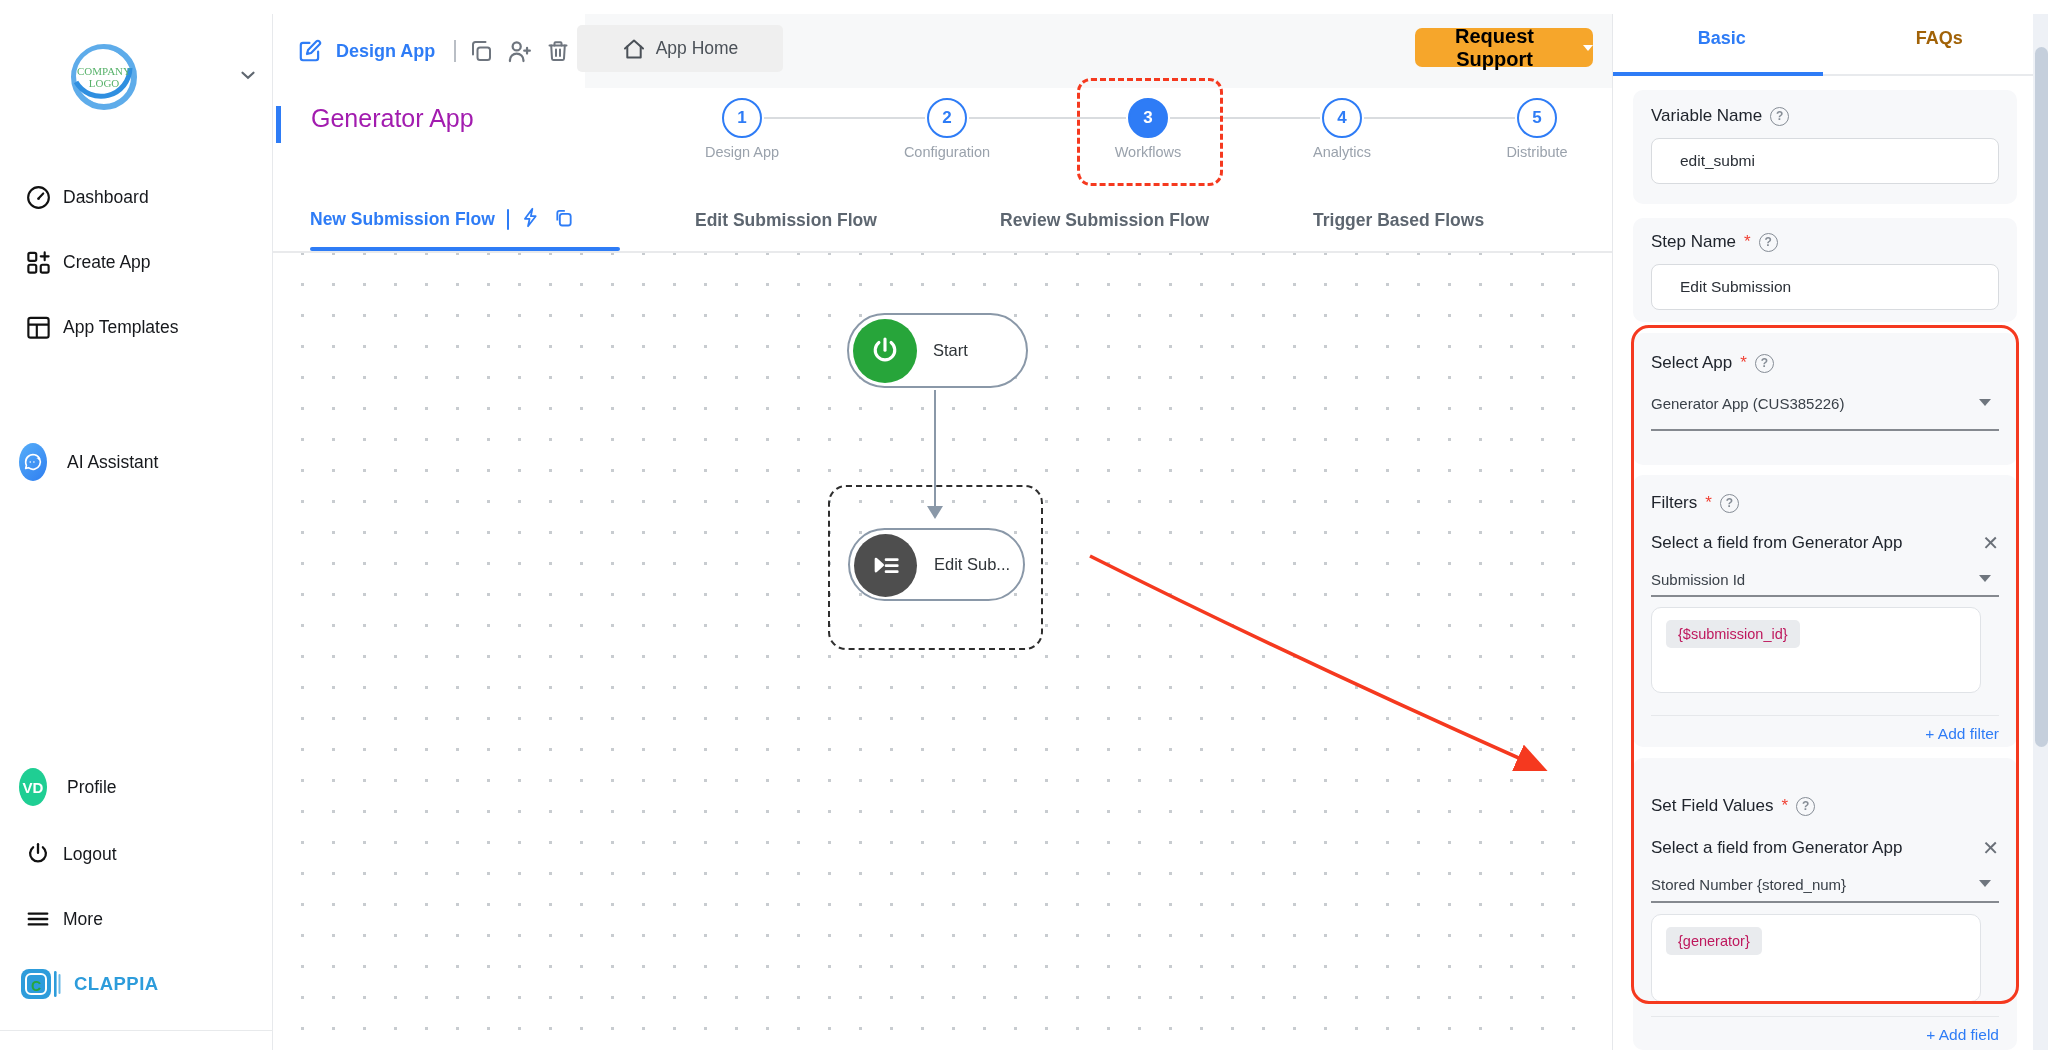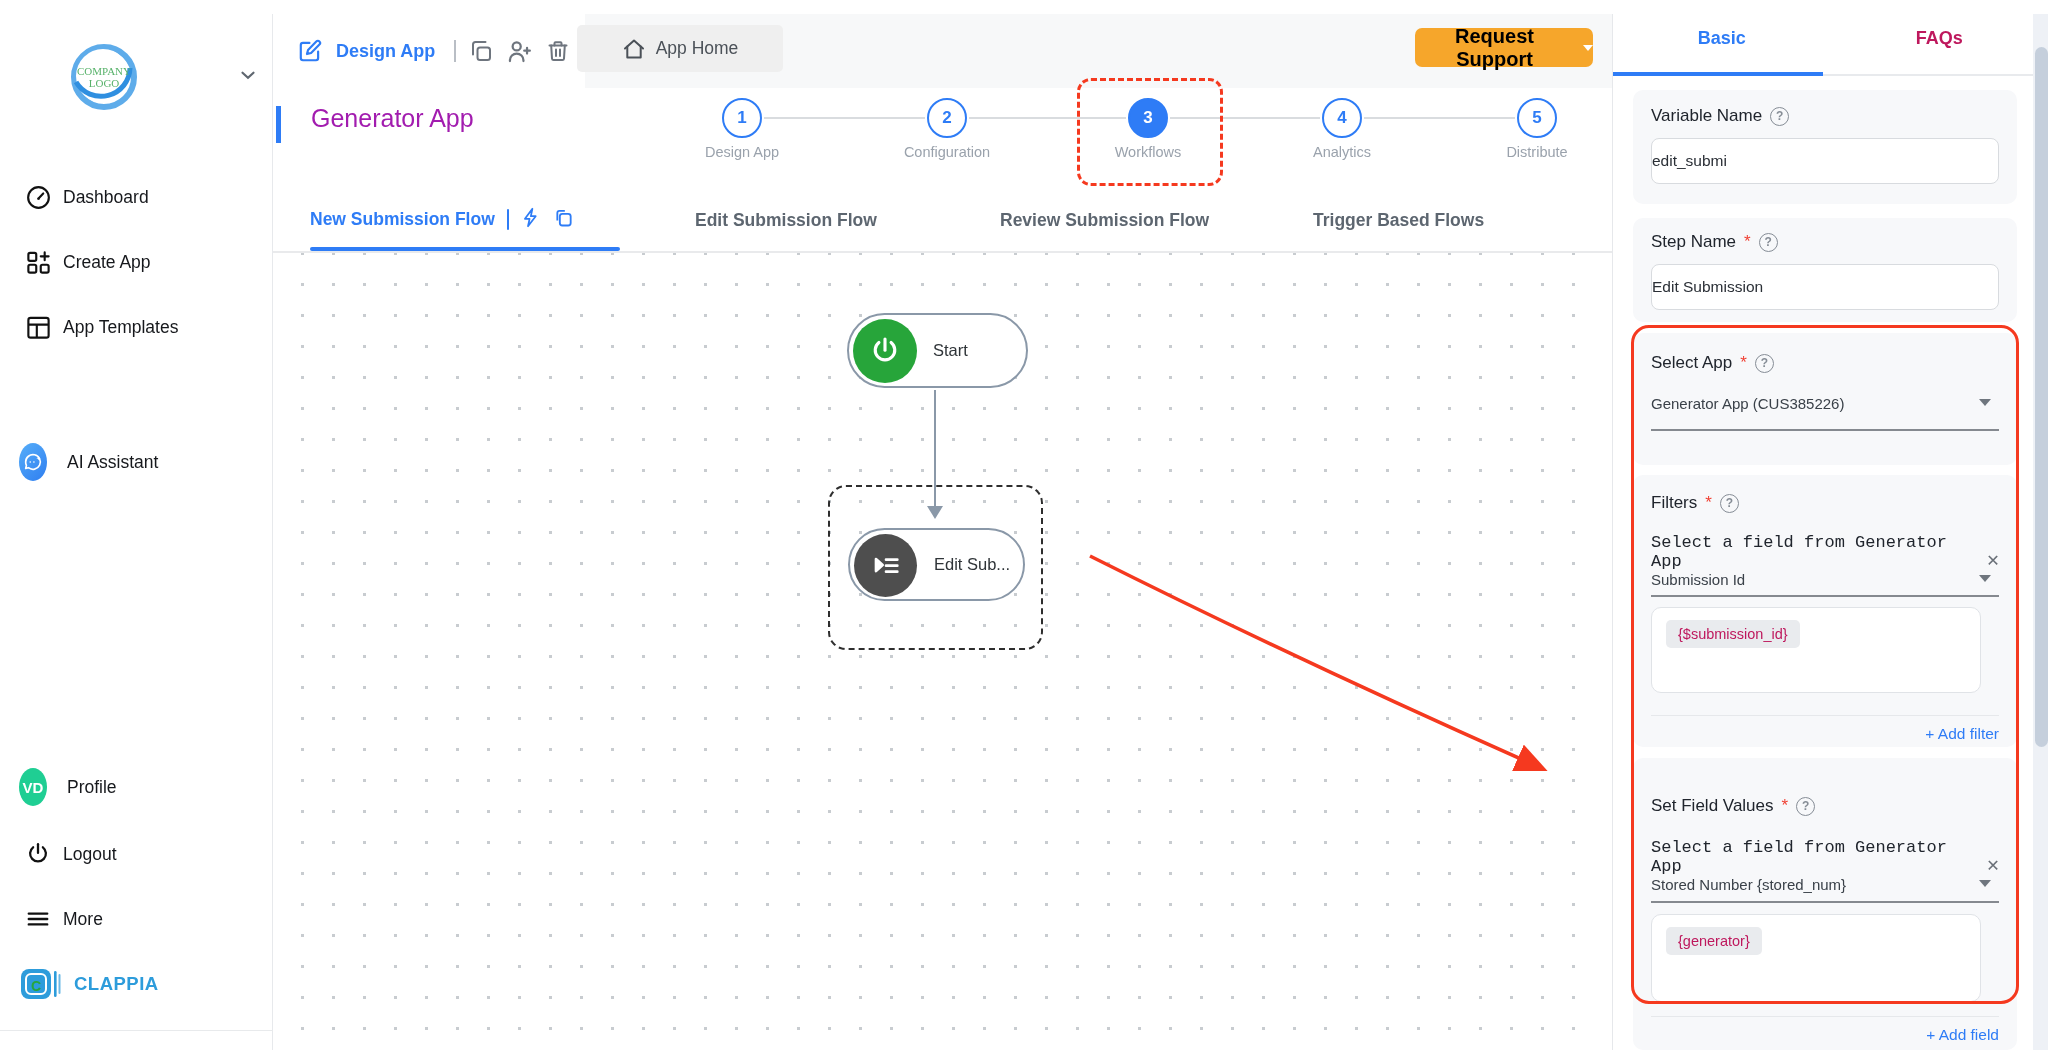--- a/index.html
+++ b/index.html
@@ -65,34 +65,34 @@
   .node-edit  { left:575px; top:275px; width:177px; height:73px; }
   .conn-line { position:absolute; left:661px; top:137px; width:2px; height:118px; background:#8a98a8; }
   .conn-arrow { position:absolute; left:654px; top:253px; width:0; height:0; border-left:8px solid transparent; border-right:8px solid transparent; border-top:13px solid #8a98a8; }
   .sel-dash { position:absolute; left:555px; top:232px; width:215px; height:165px; border:2.5px dashed #2e2e2e; border-radius:18px; pointer-events:none; }
   .red-arrow-svg { position:absolute; left:0; top:0; width:1327px; height:797px; pointer-events:none; }
 
   
   .rpanel { position:absolute; left:1612px; top:14px; width:436px; height:1036px; background:#fff; border-left:1px solid #e6e8eb; }
   .rtab { position:absolute; top:14px; width:50%; text-align:center; font-size:18px; cursor:pointer; }
   .rtab.basic { left:0; color:#2e7cf6; font-weight:700; }
-  .rtab.faqs { left:50%; color:#be185d; font-weight:600; }
+  .rtab.faqs { left:50%; color:#a16207; font-weight:600; }
   .rtab-gray { position:absolute; left:0; top:60px; width:420px; height:2px; background:#e8eaed; }
   .rtab-blue { position:absolute; left:0; top:58px; width:210px; height:4px; background:#2e7cf6; }
 
   .card { position:absolute; left:20px; width:384px; background:#f7f8fa; border-radius:10px; }
   .flabel { position:absolute; left:18px; display:flex; align-items:center; gap:8px; font-size:17px; color:#20252d; }
   .req { color:#f04134; font-size:17px; }
   .helpc { width:19px; height:19px; border-radius:50%; border:1.6px solid #868d96; color:#868d96; font-size:12px; font-weight:700; display:flex; align-items:center; justify-content:center; cursor:pointer; }
-  .textinput { position:absolute; left:18px; right:18px; height:46px; background:#fff; border:1px solid #d8dbdf; border-radius:8px; font-size:15.5px; color:#2a2f36; padding:0 0; font-family:"Liberation Sans",sans-serif; }
+  .textinput { position:absolute; left:18px; right:18px; height:46px; background:#fff; border:1px solid #d8dbdf; border-radius:8px; font-size:15.5px; color:#2a2f36; padding:0 28px; font-family:"Liberation Sans",sans-serif; }
   .selrow { position:absolute; left:18px; right:18px; cursor:pointer; }
   .selrow .val { font-size:15px; color:#3a4149; }
   .selrow .scaret { position:absolute; right:8px; top:4px; width:0; height:0; border-left:6.5px solid transparent; border-right:6.5px solid transparent; border-top:7.5px solid #6f767e; }
   .sel-underline { position:absolute; left:18px; right:18px; height:1.5px; background:#85898f; }
-  .fieldrow { position:absolute; left:18px; right:18px; display:flex; justify-content:space-between; align-items:flex-end;font-family:Liberation Mono, monospace; }
+  .fieldrow { position:absolute; left:18px; right:18px; display:flex; justify-content:space-between; align-items:flex-end; }
   .fieldrow .ft { font-size:17px; color:#20252d; }
   .xclose { font-size:20px; color:#6a7078; cursor:pointer; line-height:1; }
   .chipbox { position:absolute; left:18px; width:330px; height:86px; background:#fff; border:1px solid #e0e3e7; border-radius:10px; }
   .chip { position:absolute; left:14px; top:12px; background:#e9ebee; border-radius:5px; padding:6px 12px; font-size:14.5px; color:#be185d; }
   .carddiv { position:absolute; left:18px; right:18px; height:1px; background:#e6e8eb; }
   .addlink { position:absolute; right:18px; font-size:15.5px; color:#2e7cf6; cursor:pointer; }
   .red-rect { position:absolute; left:18px; top:311px; width:388px; height:679px; border:3px solid #f5391f; border-radius:18px; pointer-events:none; z-index:5; }
 
   .scroll-track { position:absolute; left:420px; top:0; width:16px; height:1036px; background:#eef1f6; }
   .scroll-thumb { position:absolute; left:1.5px; top:33px; width:13px; height:700px; background:#c5cfdc; border-radius:7px; cursor:pointer; }

